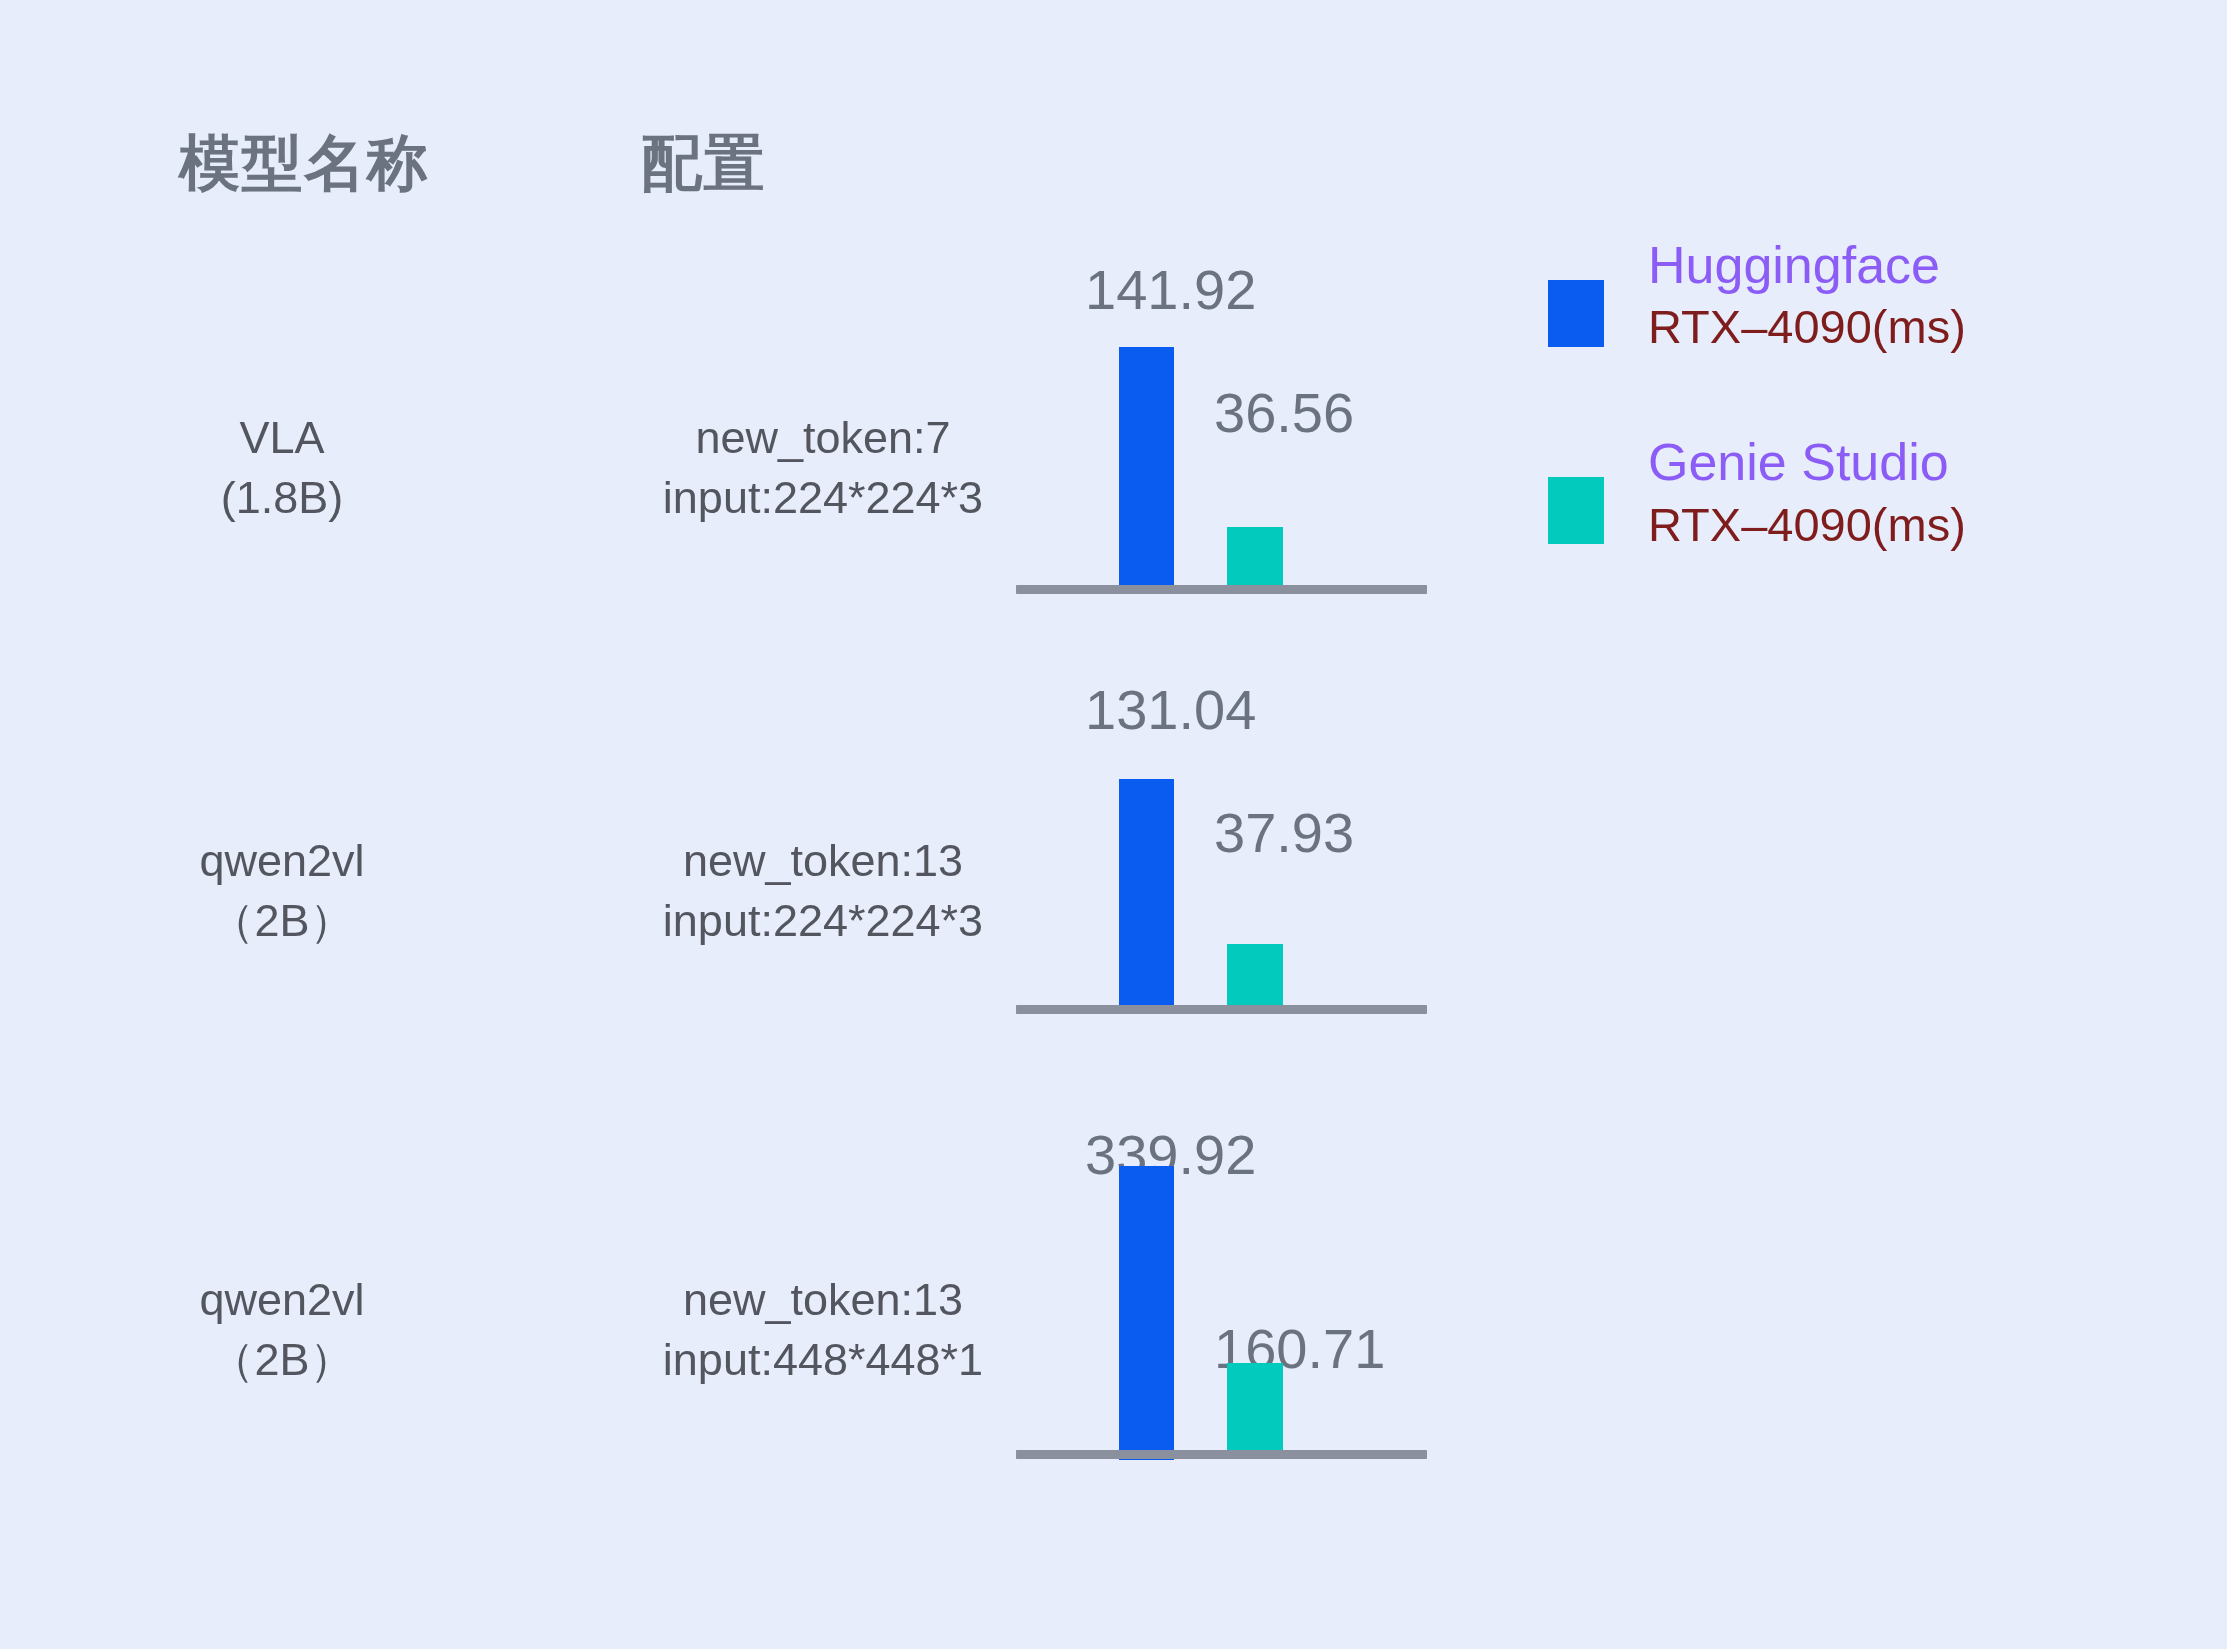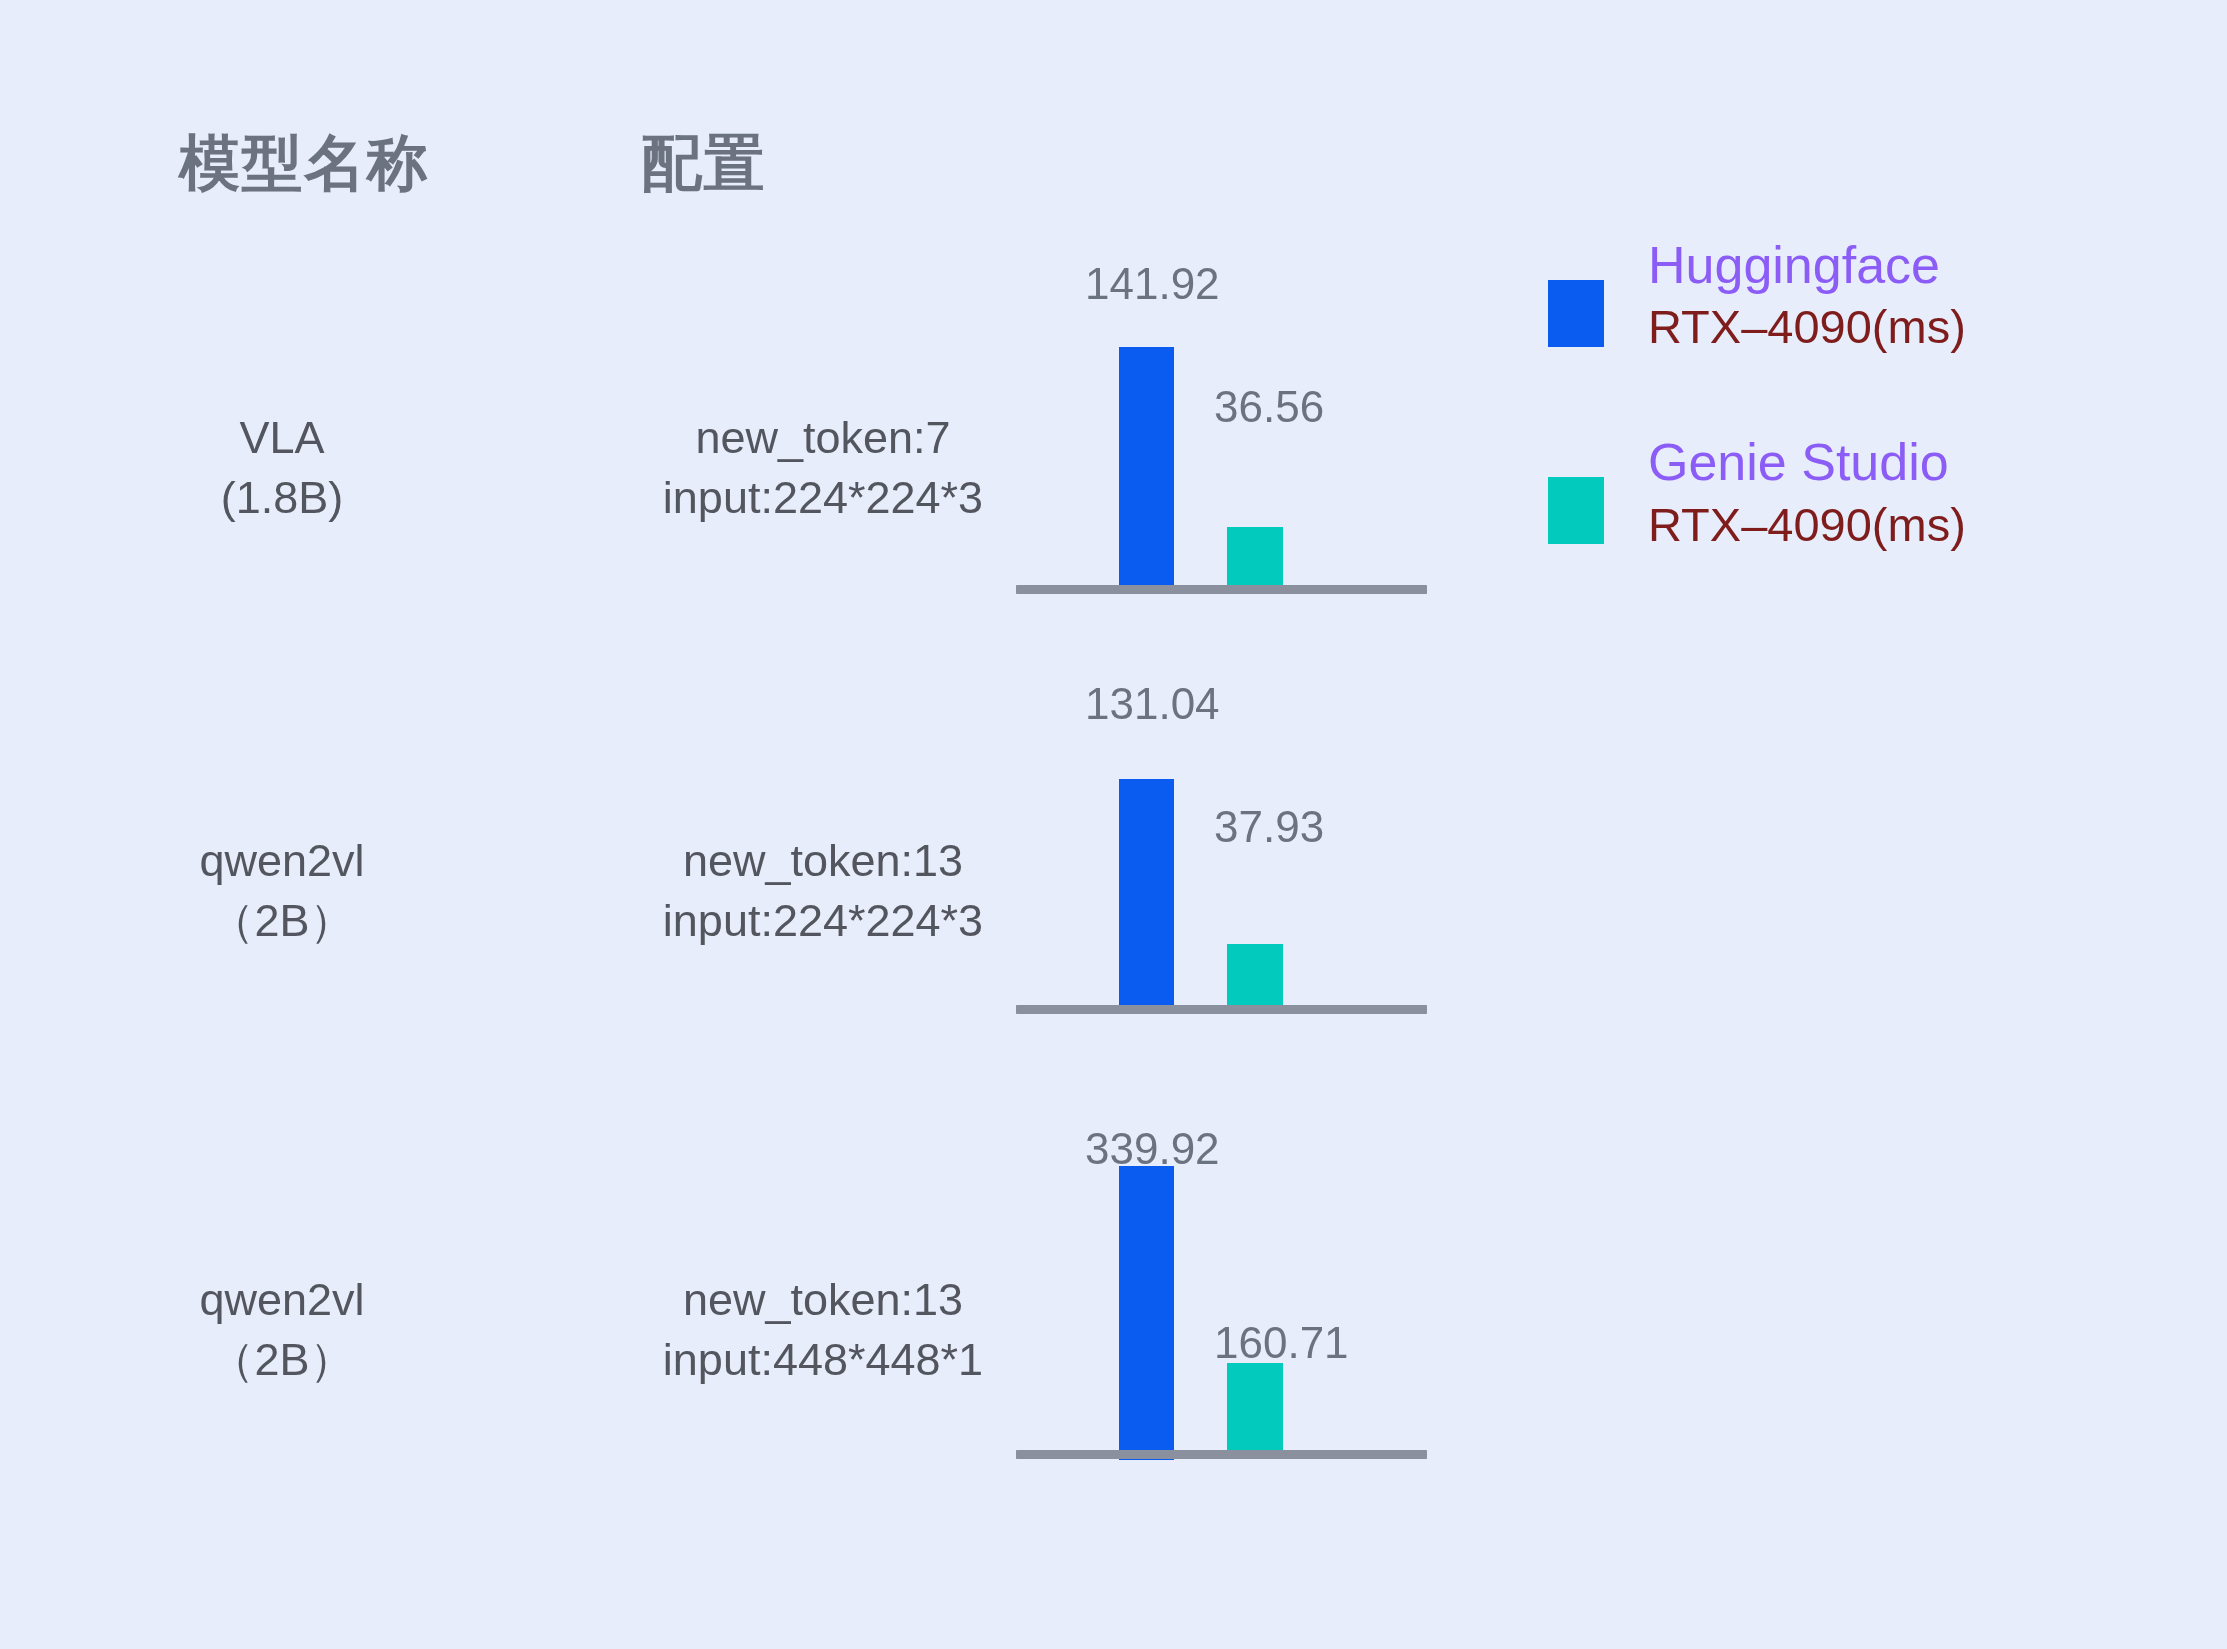--- a/index.html
+++ b/index.html
@@ -95,21 +95,21 @@
     left: 211px;
     width: 56px;
     background: #02cabd;
   }
   
   .chart-3 .bar-hf { bottom: 110px; }
 
   .bar-label {
     position: absolute;
     color: #6b7280;
-    font-size: 44px;
+    font-size: 56px;
     line-height: 1;
     white-space: nowrap;
   }
   .label-hf { left: 69px; }
   .label-gs { left: 198px; }
 
   .chart-1 .label-hf { top: 27px; }
   .chart-1 .label-gs { top: 150px; }
   .chart-2 .label-hf { top: 27px; }
   .chart-2 .label-gs { top: 150px; }

